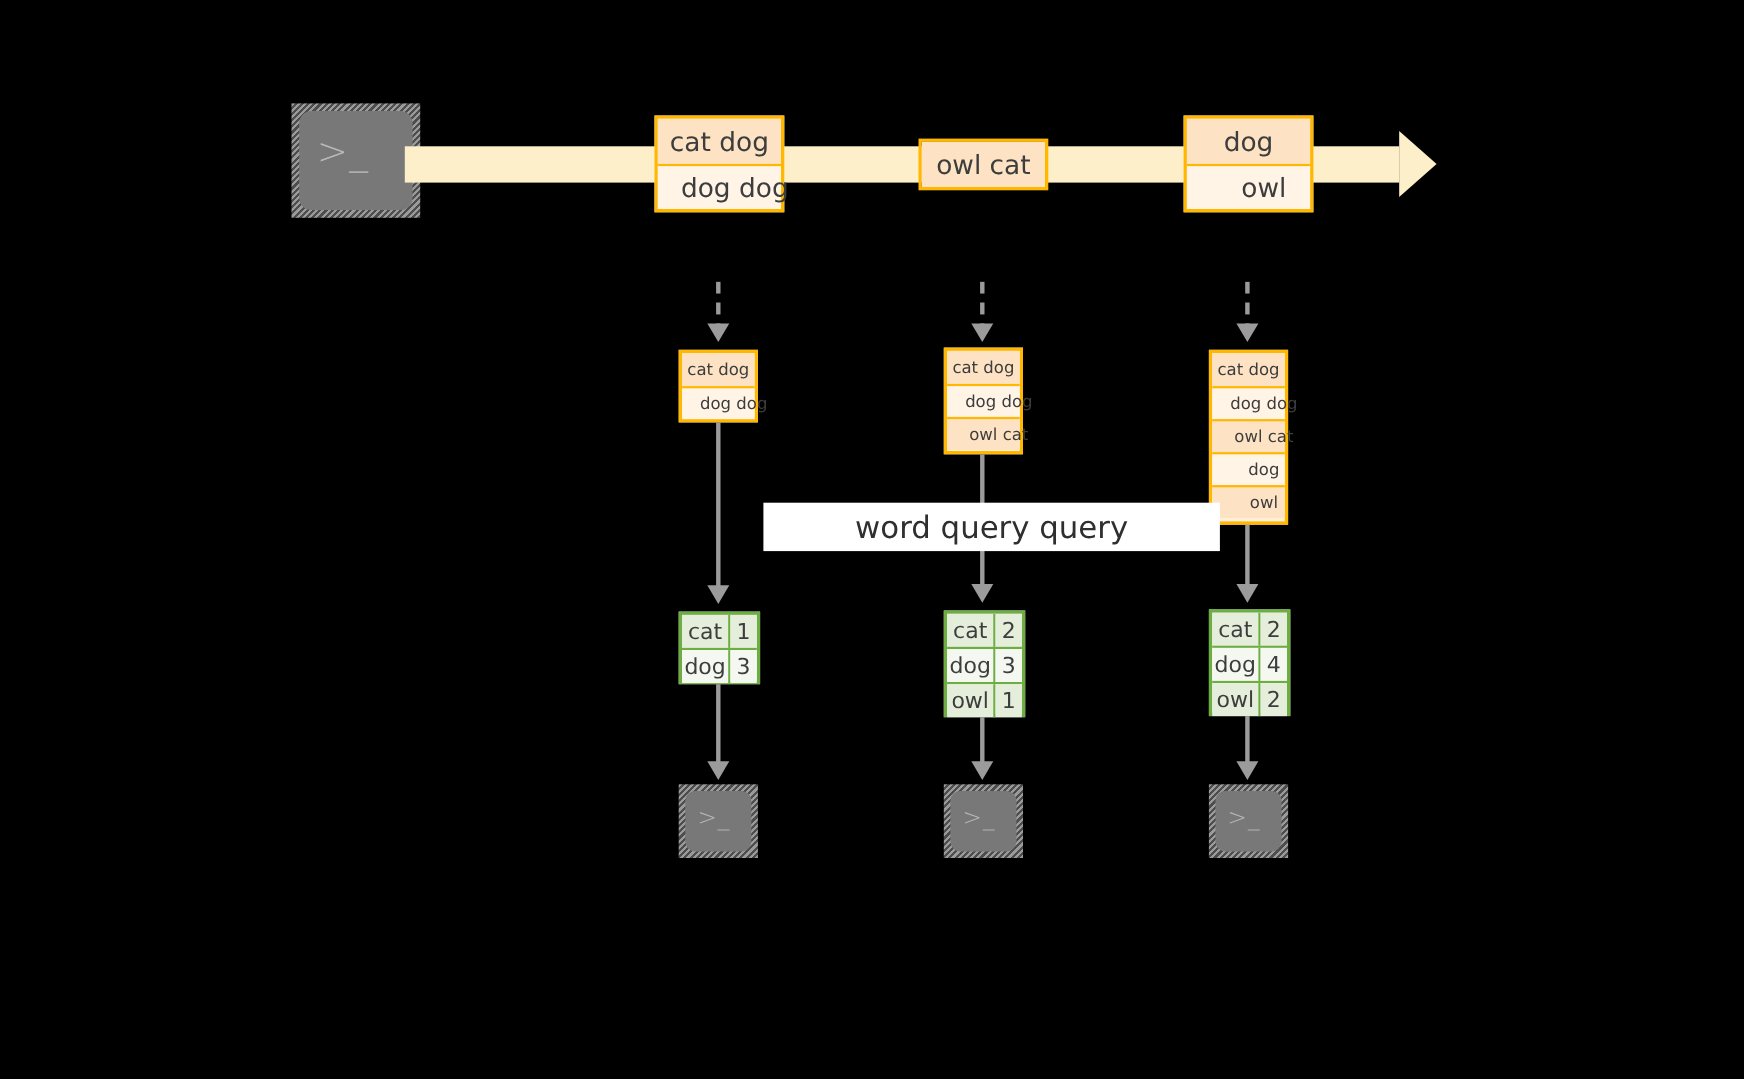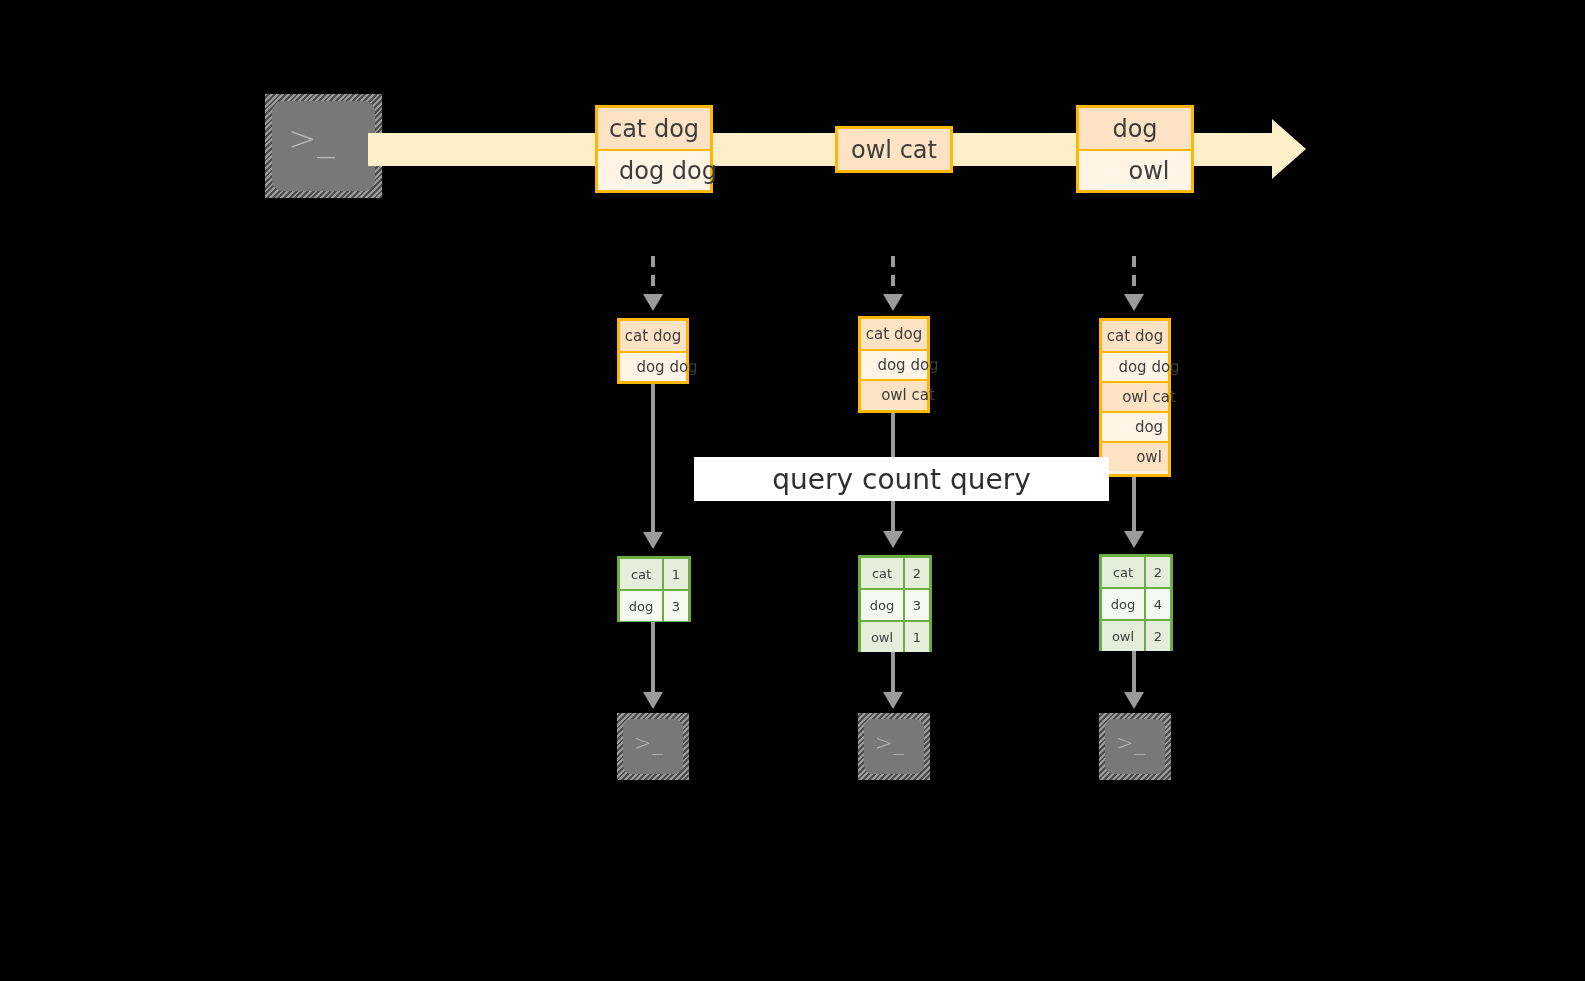--- a/index.html
+++ b/index.html
@@ -118,21 +118,21 @@
     flex: 1 1 auto;
     box-sizing: border-box;
   }
   .gtable .grow + .grow { border-top: 2px solid #6DAE43; }
   .gtable .gcell {
     box-sizing: border-box;
     display: flex;
     align-items: center;
     justify-content: center;
     color: #3d3d3d;
-    font-size: 13px;
+    font-size: 20px;
     height: 30px;
   }
   .gtable .gcell.word {
     flex: 0 0 44px;
     border-right: 2px solid #6DAE43;
   }
   .gtable .gcell.count {
     flex: 1 1 auto;
   }
   .gtable .grow.shade .gcell { background: #E4EEDA; }
@@ -302,15 +302,15 @@
 
   <div class="vline" style="left:1132px; top:651px; height:43px;"></div>
   <div class="vhead" style="left:1124px; top:692px; border-width:17px 10px 0 10px;"></div>
 
   <div class="terminal small" style="left:1099px; top:713px; width:72px; height:67px;">
     <div class="terminal-inner">
       <span class="term-glyph">&gt;_</span>
     </div>
   </div>
 
-  <div class="query-label" style="left:694px; top:457px; width:415px; height:44px;">query count query</div>
+  <div class="query-label" style="left:694px; top:457px; width:415px; height:44px;">word query query</div>
 
 </div>
 
 </body></html>

